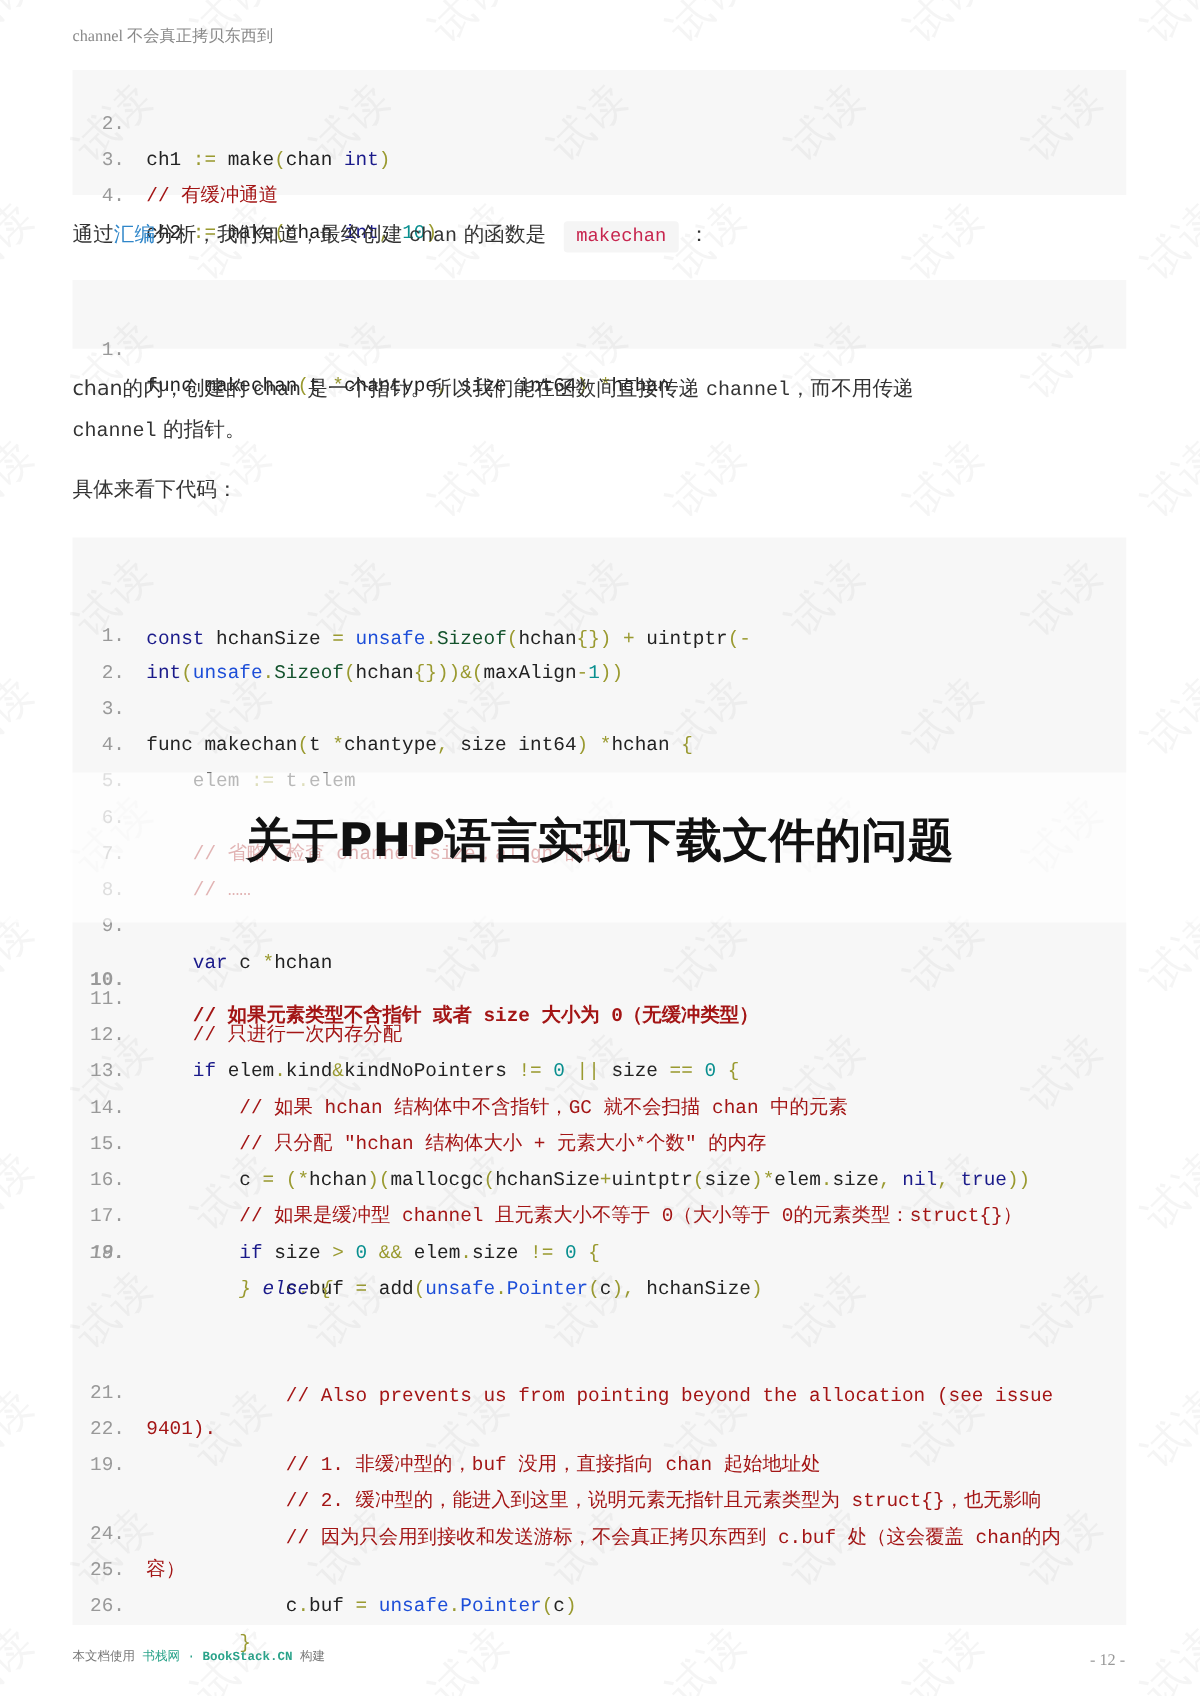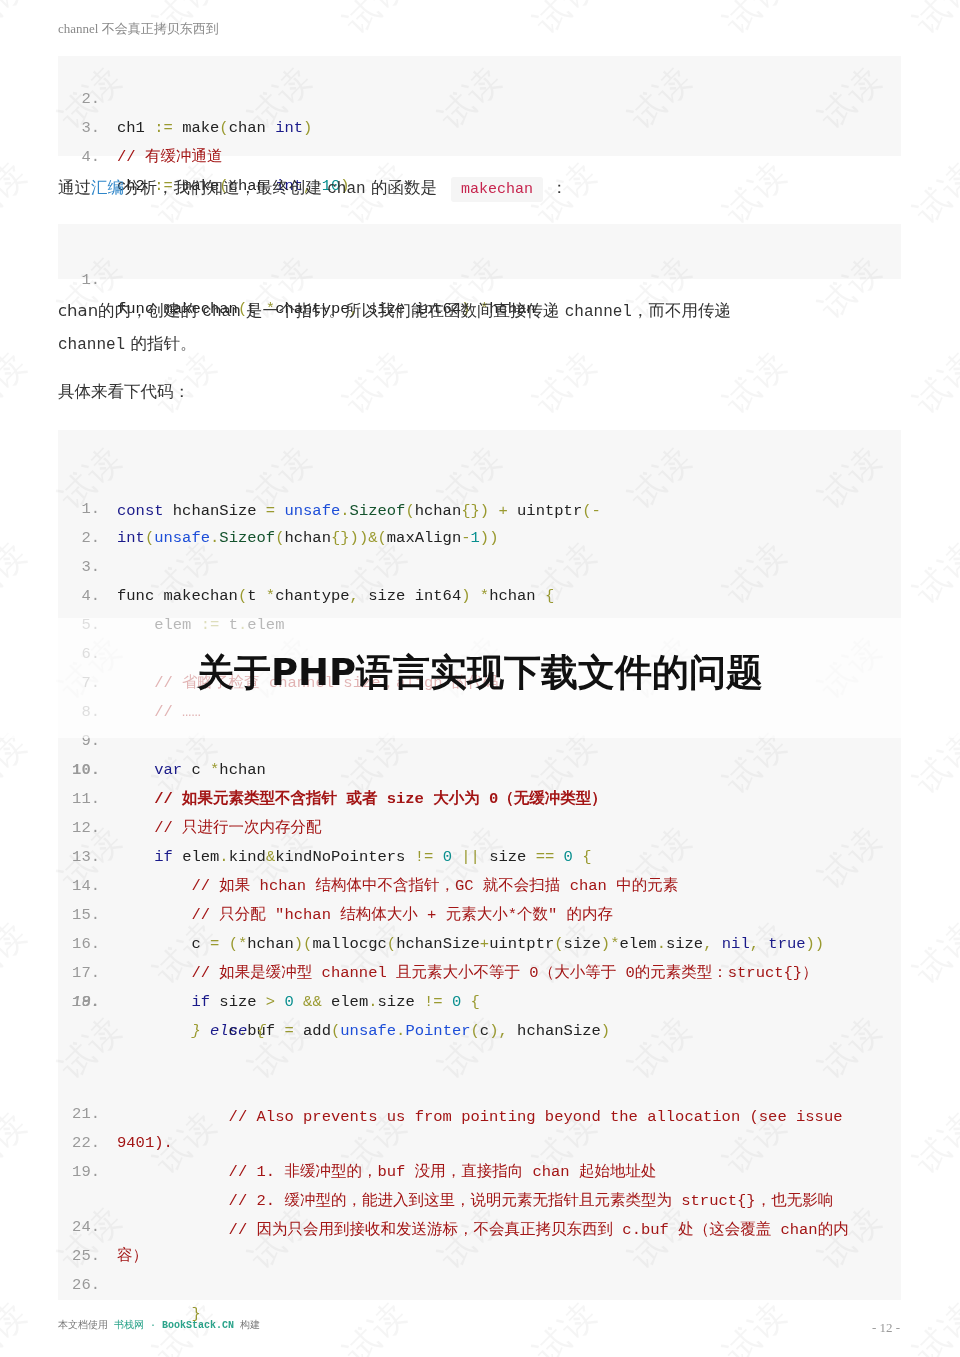--- a/index.html
+++ b/index.html
@@ -148,21 +148,21 @@
     <span class="ln">7.</span>
     <span class="code cm">    // ……</span>
   </div>
   <div class="code-line" style="top:239px;">
     <span class="ln">8.</span>
   </div>
   <div class="code-line" style="top:268px;">
     <span class="ln">9.</span>
     <span class="code">    <span class="kw">var</span> c <span class="op">*</span>hchan</span>
   </div>
-  <div class="code-line" style="top:297px;font-weight:bold;">
+  <div class="code-line" style="top:311px;font-weight:bold;">
     <span class="ln">10.</span>
     <span class="code cm">    // 如果元素类型不含指针 或者 size 大小为 0（无缓冲类型）</span>
   </div>
   <div class="code-line" style="top:326px;">
     <span class="ln">11.</span>
     <span class="code cm">    // 只进行一次内存分配</span>
   </div>
   <div class="code-line" style="top:355px;">
     <span class="ln">12.</span>
     <span class="code">    <span class="kw">if</span> elem<span class="op">.</span>kind<span class="op">&amp;</span>kindNoPointers <span class="op">!=</span> <span class="num">0</span> <span class="op">||</span> size <span class="op">==</span> <span class="num">0</span> <span class="punc">{</span></span>
@@ -214,20 +214,21 @@
   <div class="code-line" style="top:728px;">
     <span class="ln"></span>
     <span class="code cm">            // 因为只会用到接收和发送游标，不会真正拷贝东西到 c.buf 处（这会覆盖 chan的内</span>
   </div>
   <div class="code-line" style="top:754px;">
     <span class="ln">24.</span>
     <span class="code cm">容）</span>
   </div>
   <div class="code-line" style="top:783px;">
     <span class="ln">25.</span>
+    <span class="code">            c<span class="op">.</span>buf <span class="op">=</span> <span class="pk">unsafe</span><span class="op">.</span><span class="pk">Pointer</span><span class="punc">(</span>c<span class="punc">)</span></span>
   </div>
   <div class="code-line" style="top:812px;">
     <span class="ln">26.</span>
     <span class="code">        <span class="punc">}</span></span>
   </div>
 </div>
 
 <div class="overlay-band"></div>
 <div class="overlay-title">关于PHP语言实现下载文件的问题</div>
 

